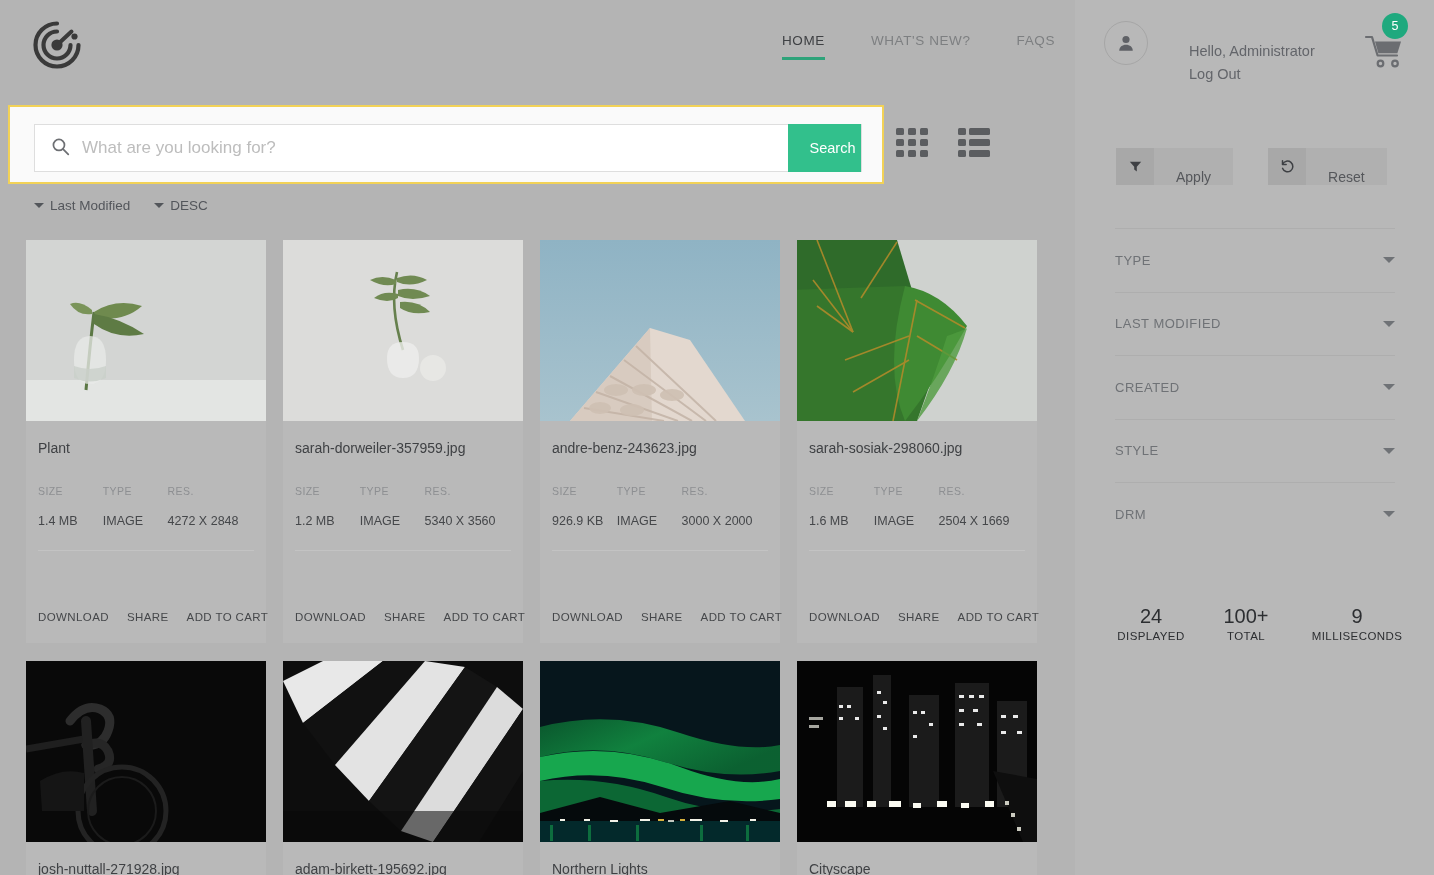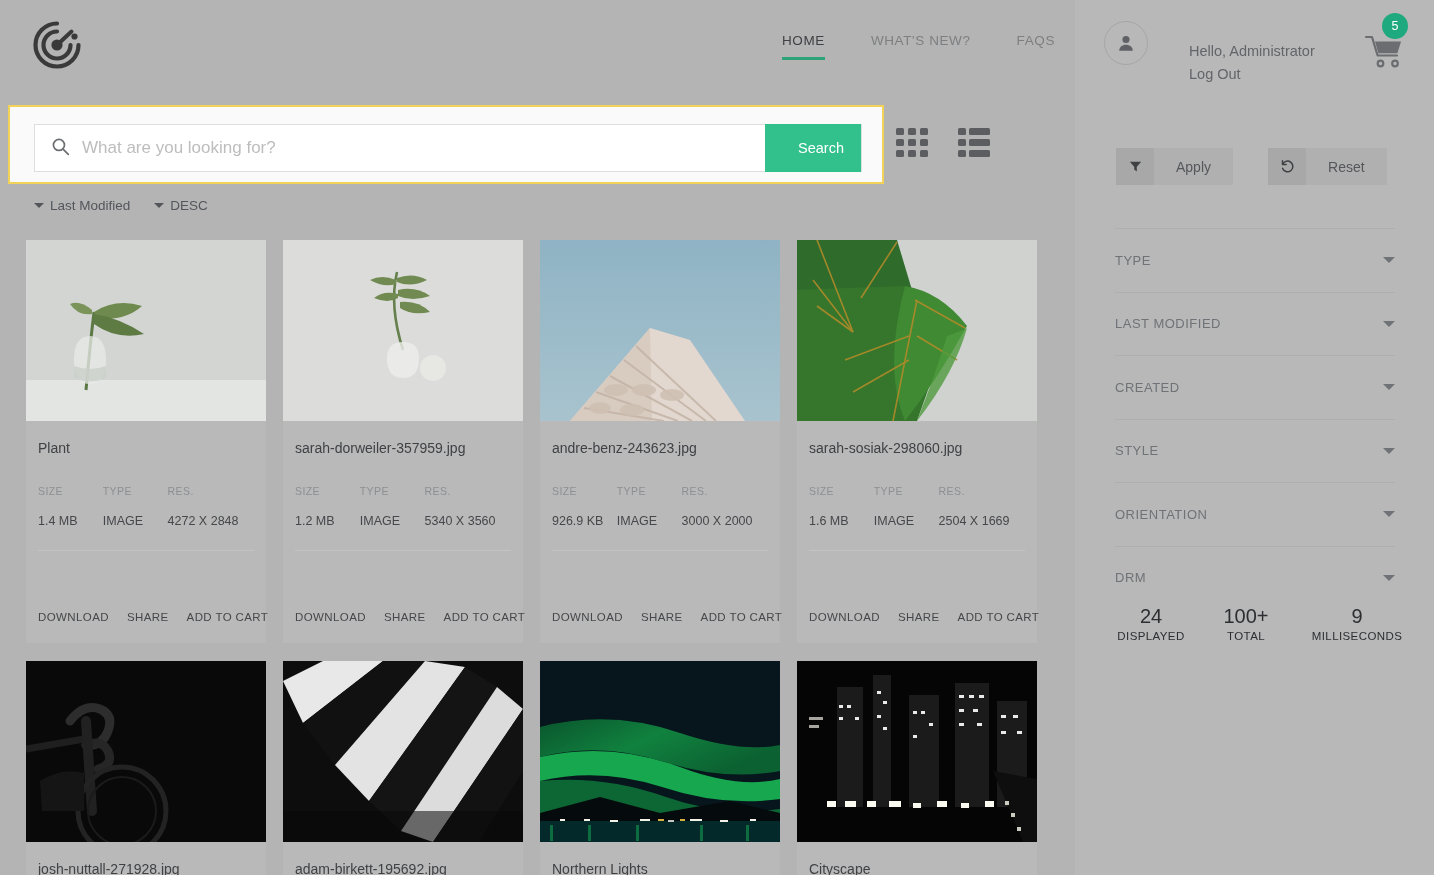--- a/index.html
+++ b/index.html
@@ -70,21 +70,21 @@
     background: #fff; border: 1px solid #dedede; display: flex; align-items: center;
   }
   .search-icon { margin-left: 16px; margin-right: 12px; flex: 0 0 auto; }
   .search-input {
     flex: 1 1 auto; border: none; outline: none; background: transparent;
     font-family: "Liberation Sans", sans-serif; font-size: 17px; color: #4c1d95;
     height: 100%;
   }
   .search-input::placeholder { color: #bdbdbd; }
   .search-btn {
-    flex: 0 0 auto; width: 96px; height: 48px; background: #32c08c;
+    flex: 0 0 auto; width: 73px; height: 48px; background: #32c08c;
     border: none; color: #fff; font-size: 14.5px;
     font-family: "Liberation Sans", sans-serif; cursor: pointer; padding-left: 16px;
   }
   .view-toggles {
     position: absolute; left: 896px; top: 128px; display: flex; gap: 30px; align-items: center;
   }
   .view-toggle { cursor: pointer; }
 
   
   .sort-row {
@@ -136,21 +136,21 @@
 
   
   .filters {
     position: absolute; left: 1075px; top: 88px; width: 359px; height: 787px;
     background: #b8b8b8;
   }
   .filter-buttons {
     position: absolute; left: 41px; top: 60px; display: flex; gap: 35px;
   }
   .fbtn {
-    height: 37px; display: flex; align-items: center;
+    height: 37px; display: flex; align-items: flex-end;
     background: #b0b0b0; cursor: pointer;
   }
   .fbtn .fbtn-icon {
     width: 38px; height: 37px; background: #a8a8a8;
     display: flex; align-items: center; justify-content: center;
   }
   .fbtn .fbtn-label {
     padding: 0 22px; font-size: 14px; color: #55575b; white-space: nowrap;
   }
   .filter-list { position: absolute; left: 40px; top: 140px; width: 280px; }
@@ -638,24 +638,20 @@
       </div>
       <div class="filter-section">
         <span class="filter-name">CREATED</span>
         <span class="chev"></span>
       </div>
       <div class="filter-section">
         <span class="filter-name">STYLE</span>
         <span class="chev"></span>
       </div>
       <div class="filter-section">
-        <span class="filter-name">ORIENTATION</span>
-        <span class="chev"></span>
-      </div>
-      <div class="filter-section">
         <span class="filter-name">DRM</span>
         <span class="chev"></span>
       </div>
     </div>
   </div>
 
   <div class="stats">
     <div class="stat">
       <div class="stat-num">24</div>
       <div class="stat-label">DISPLAYED</div>

